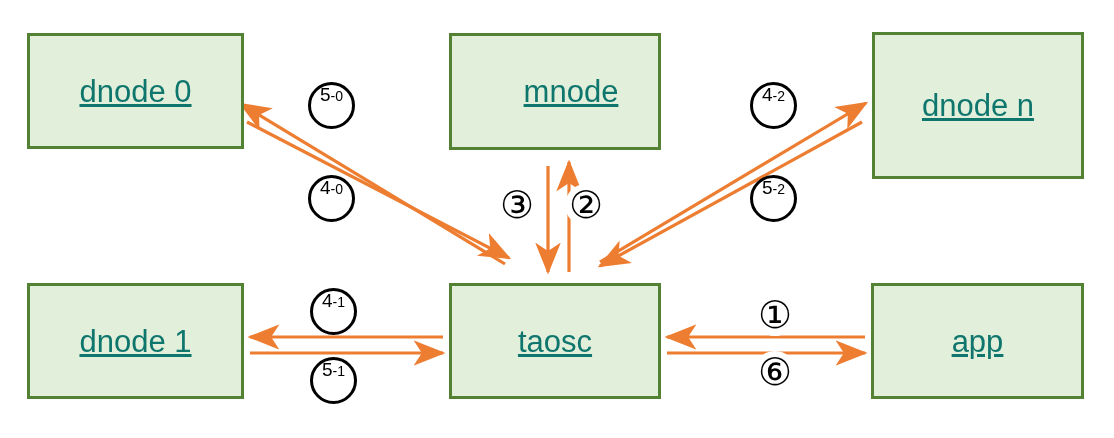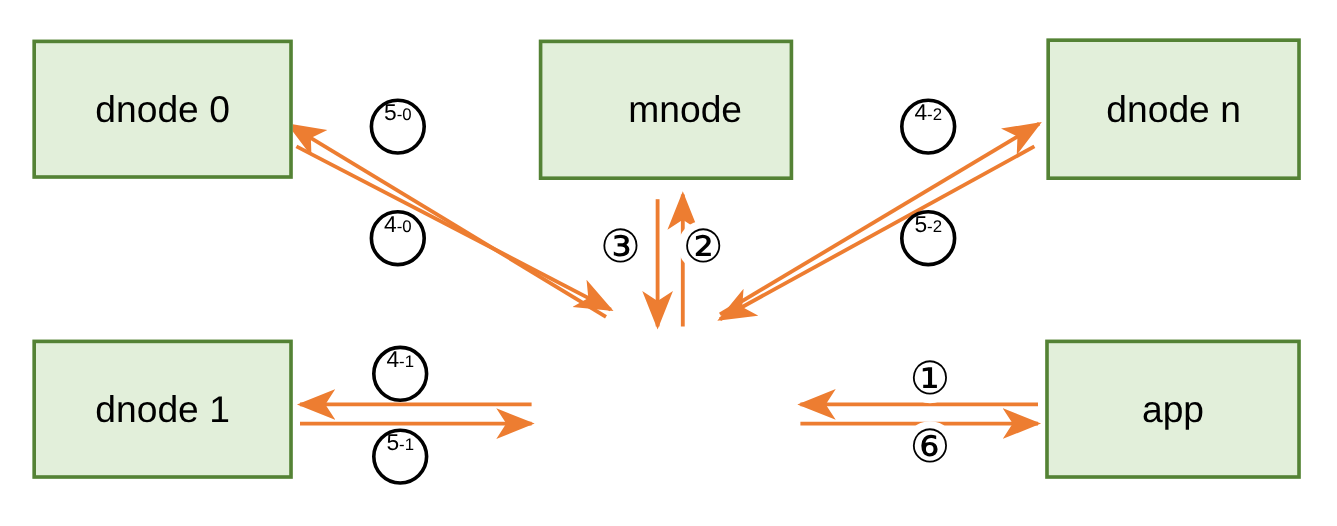--- a/index.html
+++ b/index.html
@@ -31,23 +31,24 @@
     box-sizing: border-box;
     background: #e2efda;
     border: 3px solid #548235;
     display: flex;
     align-items: center;
     justify-content: center;
   }
   .node-label {
     font-family: "Liberation Sans", sans-serif;
     font-size: 31px;
-    color: #000000;
+    color: #0f766e;
     line-height: 1;
     white-space: nowrap;
+    text-decoration: underline;
   }
   .badge {
     position: absolute;
     box-sizing: border-box;
     border-radius: 50%;
     background: #ffffff;
     display: flex;
     align-items: baseline;
     justify-content: center;
   }
@@ -104,25 +105,28 @@
         <line x1="667" y1="353" x2="865" y2="353" marker-end="url(#ah)" stroke="#ed7d31"></line>
       </g>
   </svg>
 
   <div class="node-box" style="left:27px;top:33px;width:217px;height:116px;">
     <span class="node-label">dnode 0</span>
   </div>
   <div class="node-box" style="left:449px;top:33px;width:212px;height:117px;padding-left:32px;">
     <span class="node-label">mnode</span>
   </div>
-  <div class="node-box" style="left:872px;top:32px;width:212px;height:118px;">
+  <div class="node-box" style="left:872px;top:32px;width:212px;height:147px;">
     <span class="node-label">dnode n</span>
   </div>
   <div class="node-box" style="left:27px;top:283px;width:217px;height:116px;">
     <span class="node-label">dnode 1</span>
+  </div>
+  <div class="node-box" style="left:449px;top:283px;width:212px;height:116px;">
+    <span class="node-label">taosc</span>
   </div>
   <div class="node-box" style="left:871px;top:283px;width:213px;height:116px;align-items:center;">
     <span class="node-label">app</span>
   </div>
 
   <div class="badge badge-drawn" style="left:308px;top:82px;">
     <span class="badge-main">5</span>
       <span class="badge-sub">-0</span>
   </div>
   <div class="badge badge-drawn" style="left:308px;top:175px;">

